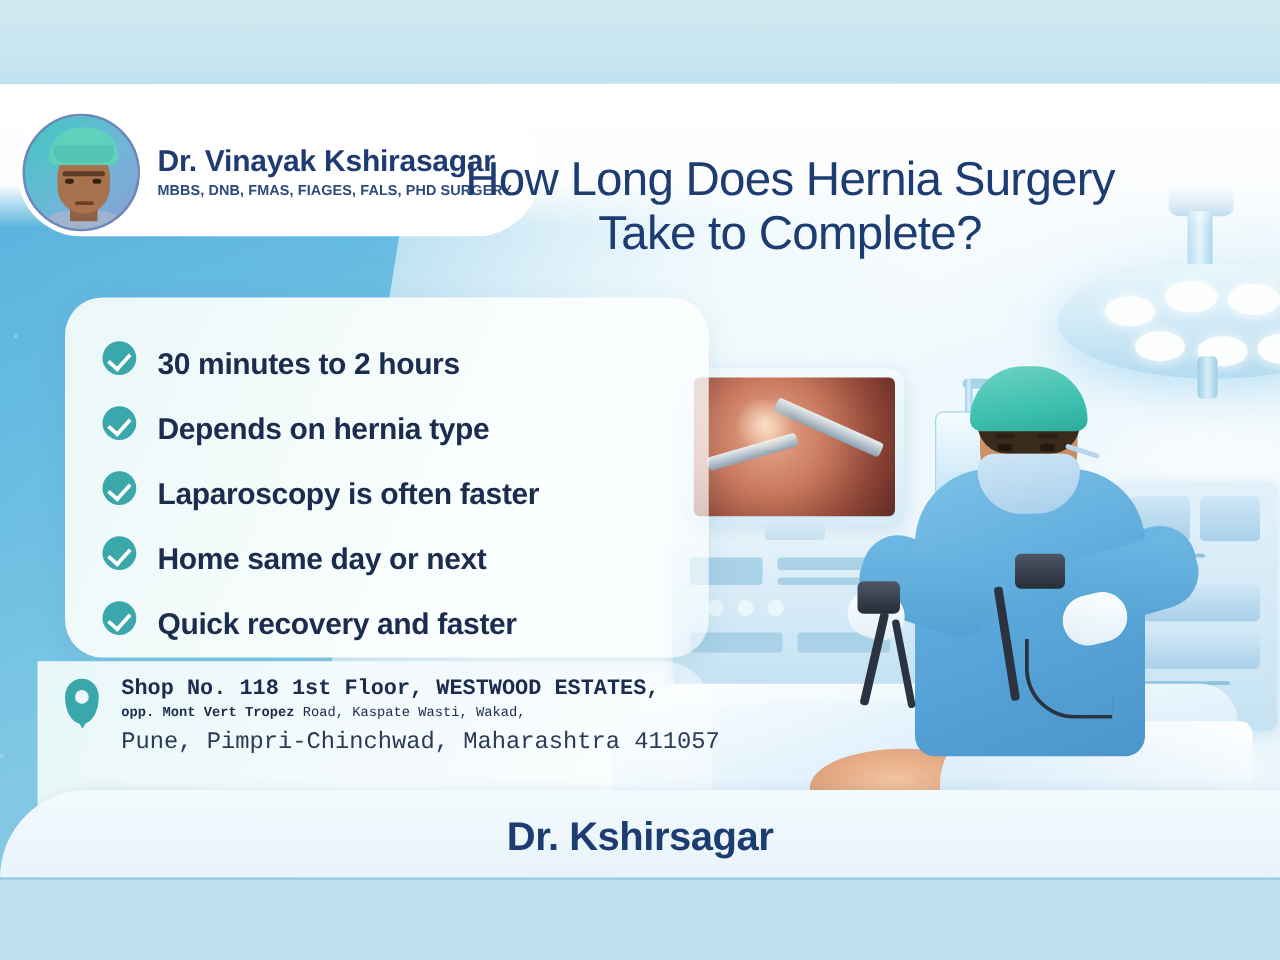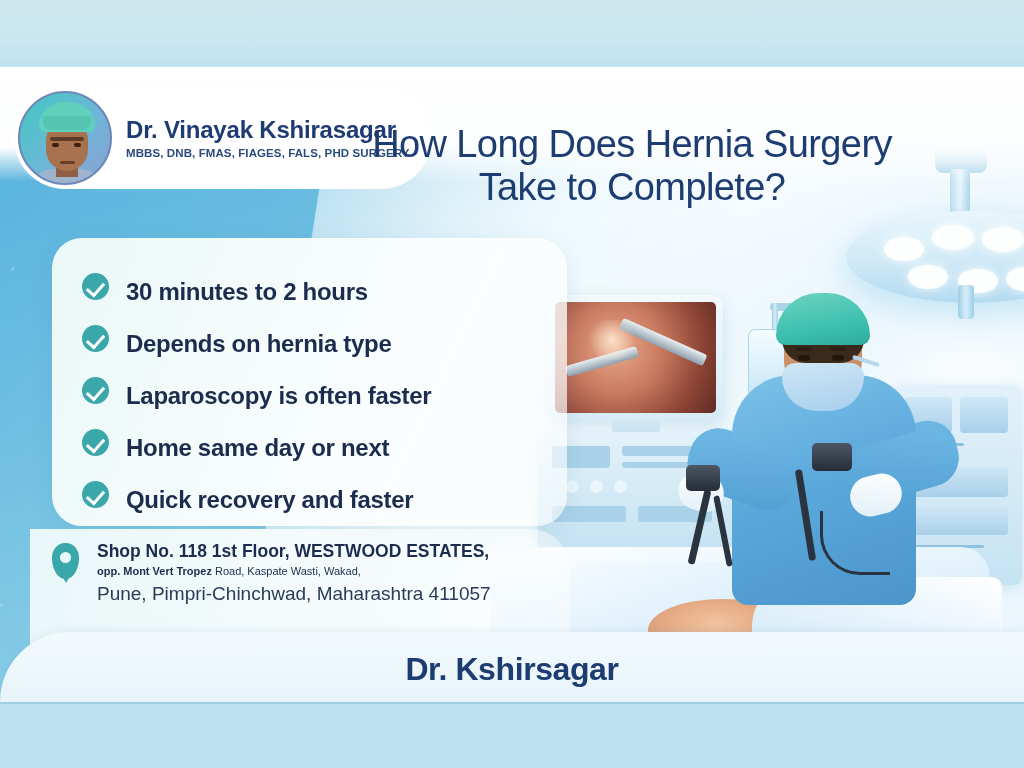--- a/index.html
+++ b/index.html
@@ -118,21 +118,21 @@
     border-radius:0 40px 0 0;
   }
   .pin {
     position:absolute; left:22px; top:14px; width:27px; height:36px;
     background:#3aa7ab; border-radius:50% 50% 50% 50% / 42% 42% 62% 62%;
   }
   .pin:before{ content:""; position:absolute; left:50%; top:28px; transform:translateX(-50%);
     border-left:7px solid transparent; border-right:7px solid transparent; border-top:12px solid #3aa7ab; }
   .pin:after{ content:""; position:absolute; left:8px; top:9px; width:11px; height:11px;
     background:#eaf7f8; border-radius:50%; }
-  .addr-lines { position:absolute; left:67px; top:10px; width:470px; }
+  .addr-lines { position:absolute; left:67px; top:10px; width:470px;font-family:Liberation Mono, monospace; }
   .addr-l1 { font-size:17.5px; font-weight:bold; color:#1b2c4e; line-height:1.45; white-space:nowrap;}
   .addr-l2 { font-size:11px; color:#1b2c4e; line-height:1.45; white-space:nowrap;}
   .addr-l2 b { font-weight:bold; }
   .addr-l3 { font-size:19px; color:#2a3b58; line-height:1.45; white-space:nowrap;}
 
   .phone-pill {
     position:absolute; left:17px; top:108px;
     display:inline-flex; align-items:center; gap:11px;
     background:linear-gradient(90deg,#3fa9ab 0%,#49b3b3 100%);
     color:#fff; padding:9px 26px 10px 20px; border-radius:26px;

